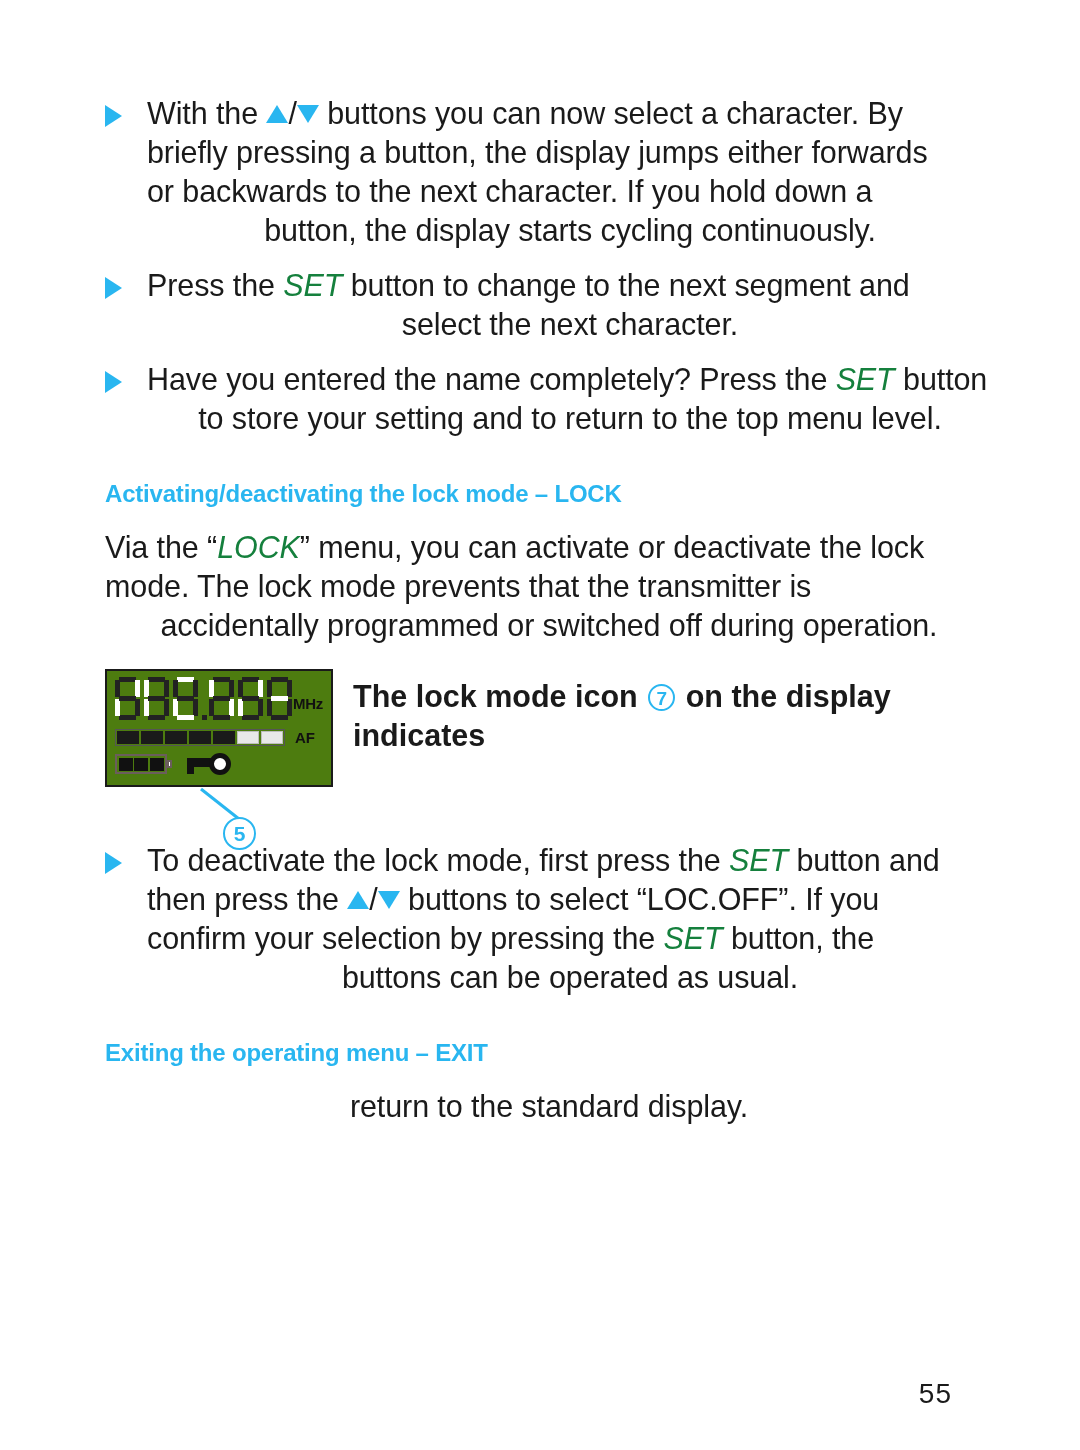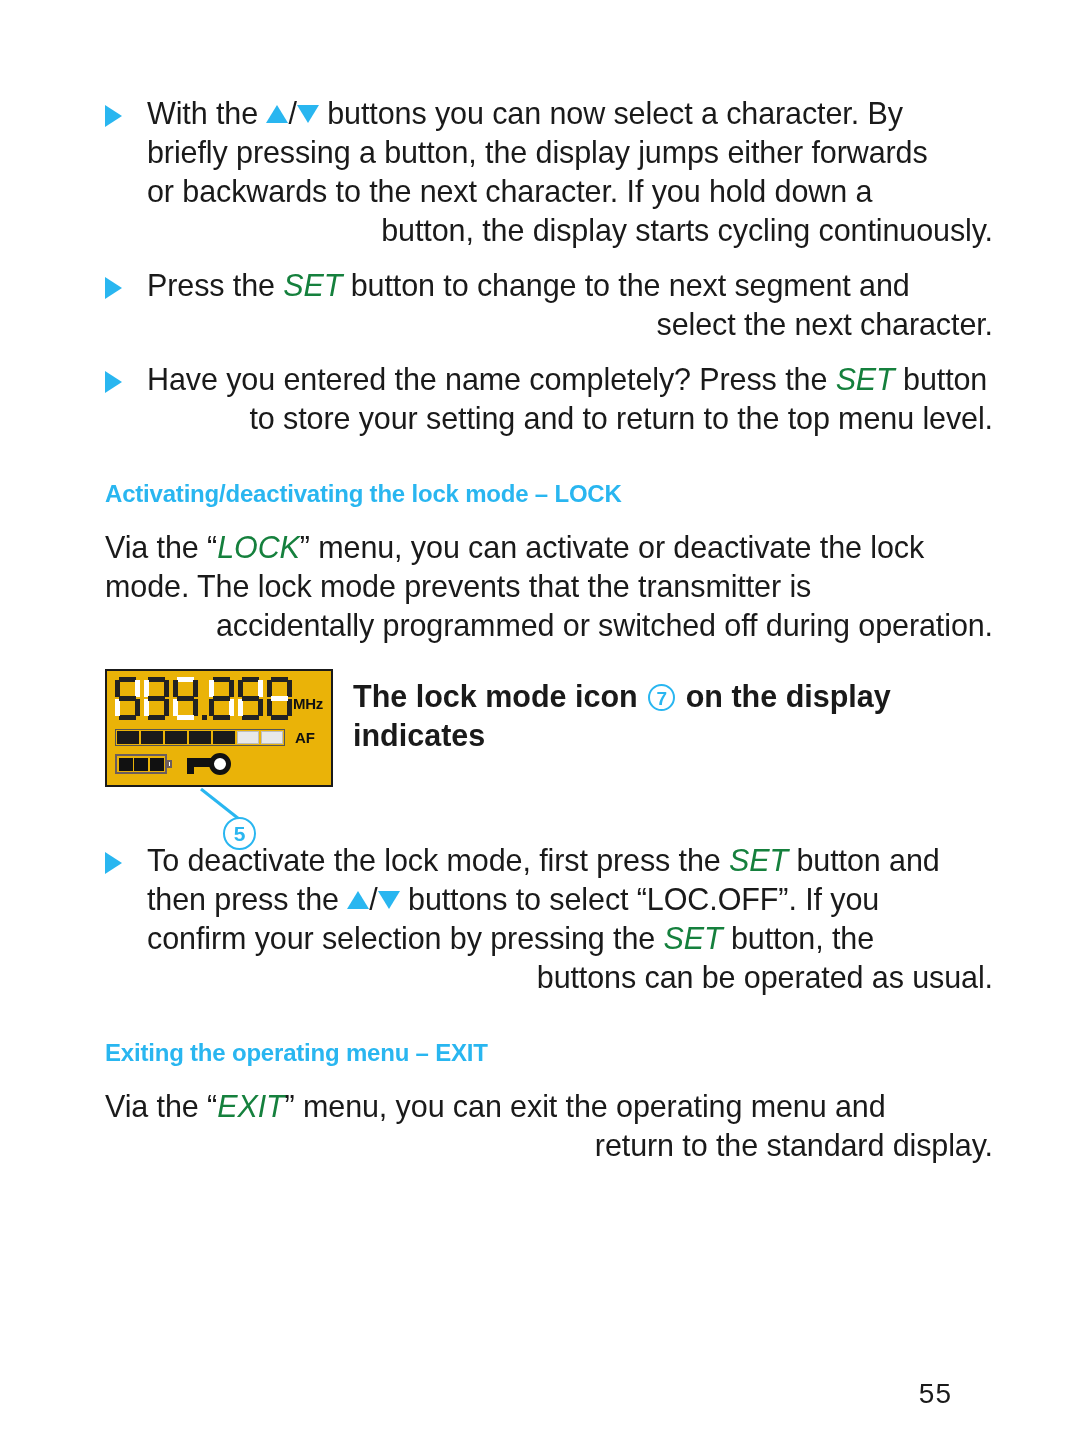--- a/index.html
+++ b/index.html
@@ -48,21 +48,21 @@
     border-bottom: 11px solid transparent;
   }
   .para {
     font-size: 30.5px;
     line-height: 39px;
     text-align: justify;
     letter-spacing: -0.1px;
     word-spacing: 0px;
   }
 
-  .last-line { text-align: right; }
+  .last-line { text-align: center; }
 
   .accent { color: #15803d; font-style: italic; }
 
   .tri-up, .tri-dn {
     display: inline-block;
     width: 0; height: 0;
     vertical-align: 1px;
   }
   .tri-up {
     border-left: 11px solid transparent;
@@ -95,21 +95,21 @@
     left: 0px;
     top: 0px;
     width: 232px;
   }
   .lcd {
     position: relative;
     box-sizing: border-box;
     width: 228px;
     height: 118px;
     border: 2.5px solid #1a1a1a;
-    background: #eab308;
+    background: #4d7c0f;
   }
   .lcd-digits {
     position: absolute;
     left: 8px;
     top: 6px;
     height: 46px;
     display: flex;
     align-items: flex-start;
   }
   .seg-digit {
@@ -480,20 +480,19 @@
         <div><span>then press the </span><span class="tri-up"></span><span class="slash">/</span><span class="tri-dn"></span><span> buttons to select “LOC.OFF”. If you</span></div>
         <div><span>confirm your selection by pressing the </span><span class="accent">SET</span><span> button, the</span></div>
         <div class="last-line">buttons can be operated as usual.</div>
       </div>
     </div>
 
     <div style="height:26px"></div>
     <h2 class="section-heading">Exiting the operating menu – EXIT</h2>
     <div style="height:20px"></div>
     <div class="para">
-      <div><span>Via the “</span><span class="accent">EXIT</span><span>” menu, you can exit the operating menu and</span></div>
       <div class="last-line">return to the standard display.</div>
     </div>
 
   </div>
 
   <div class="page-number">55</div>
 </div>
 
 </body></html>

